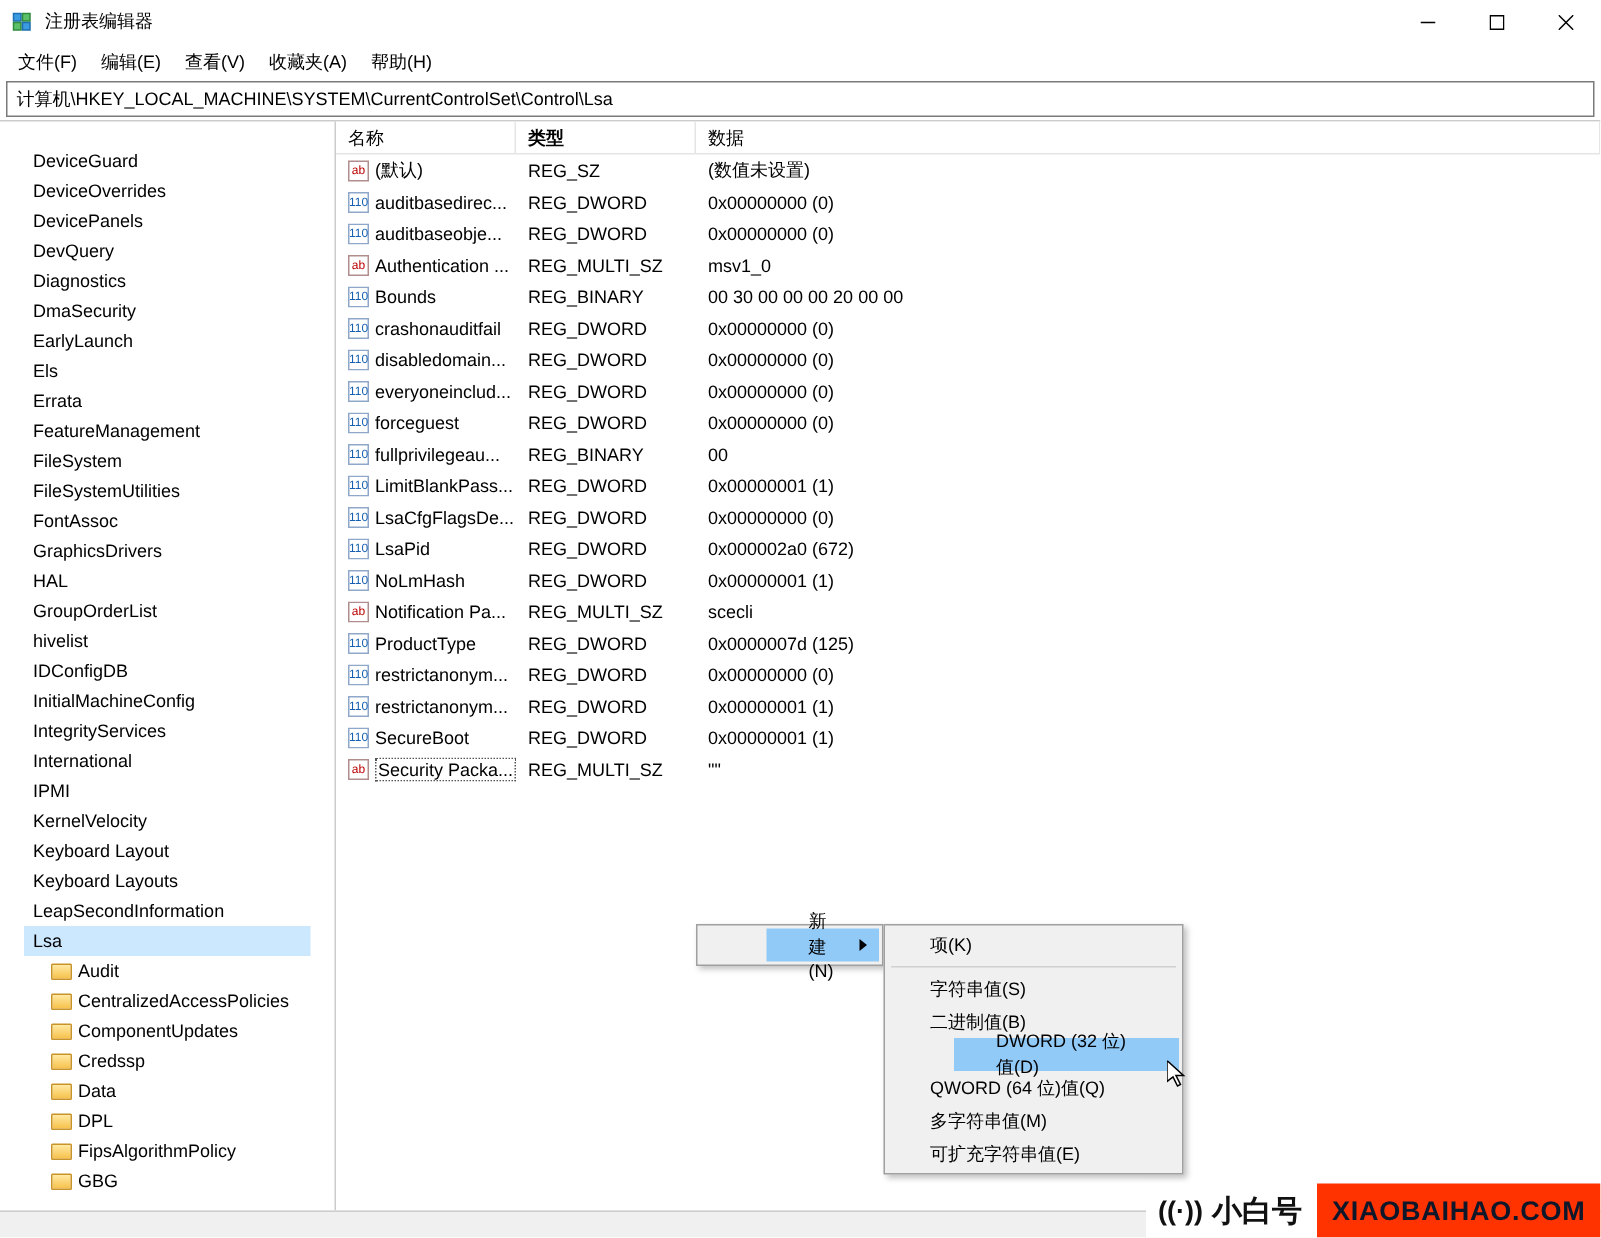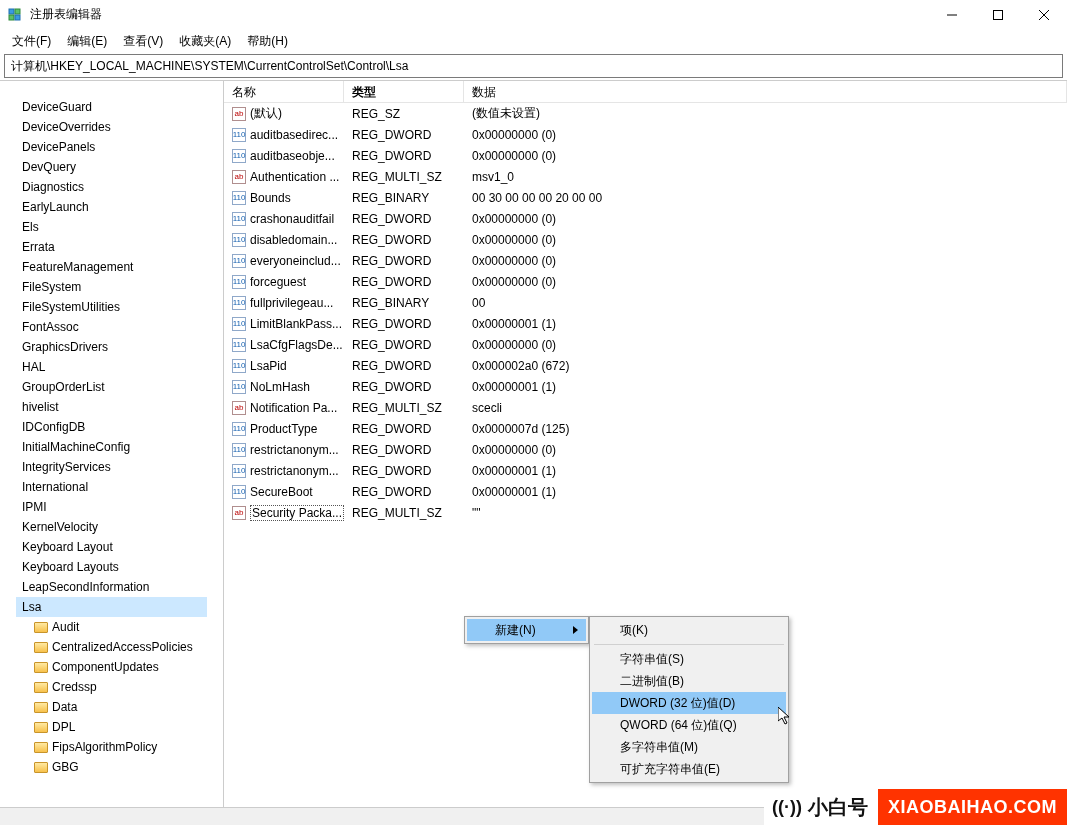--- a/index.html
+++ b/index.html
@@ -159,21 +159,21 @@
     box-shadow: 2px 2px 4px rgba(0,0,0,0.25);
     z-index: 50;
     padding: 2px;
   }
   .ctx-row {
     height: 22px;
     display: flex; align-items: center;
     padding: 0 24px 0 28px;
     position: relative;
   }
-  .ctx-row.highlight { background: #91c9f7; }
+  .ctx-row.highlight { background: #91c9f7; margin-left: 44px; }
   .ctx-row .arrow {
     position: absolute; right: 8px; top: 50%;
     transform: translateY(-50%);
     border-left: 5px solid #000;
     border-top: 4px solid transparent;
     border-bottom: 4px solid transparent;
   }
   .ctx-sep {
     height: 1px;
     background: #d0d0d0;
@@ -210,21 +210,21 @@
     z-index: 200;
     font-weight: bold;
   }
   .wm-left {
     background: #fff; color:#111;
     padding: 0 10px 0 8px;
     display:flex; align-items:center; height:100%;
     font-size: 20px;
   }
   .wm-right {
-    background: #ff3300; color:#ffffff;
+    background: #ff3300; color:#0f172a;
     padding: 0 10px; height:100%;
     display:flex; align-items:center;
     font-size: 18px; letter-spacing: 0.5px;
   }
   .wm-wifi { font-size: 18px; margin-right: 6px; }
 </style>
 </head>
 <body>
 
 <div class="titlebar">
@@ -283,20 +283,23 @@
         <li>
           <span>DevicePanels</span>
         </li>
         <li>
           <span>DevQuery</span>
         </li>
         <li>
           <span>Diagnostics</span>
         </li>
         <li>
+          <span>DmaSecurity</span>
+        </li>
+        <li>
           <span>EarlyLaunch</span>
         </li>
         <li>
           <span>Els</span>
         </li>
         <li>
           <span>Errata</span>
         </li>
         <li>
           <span>FeatureManagement</span>

